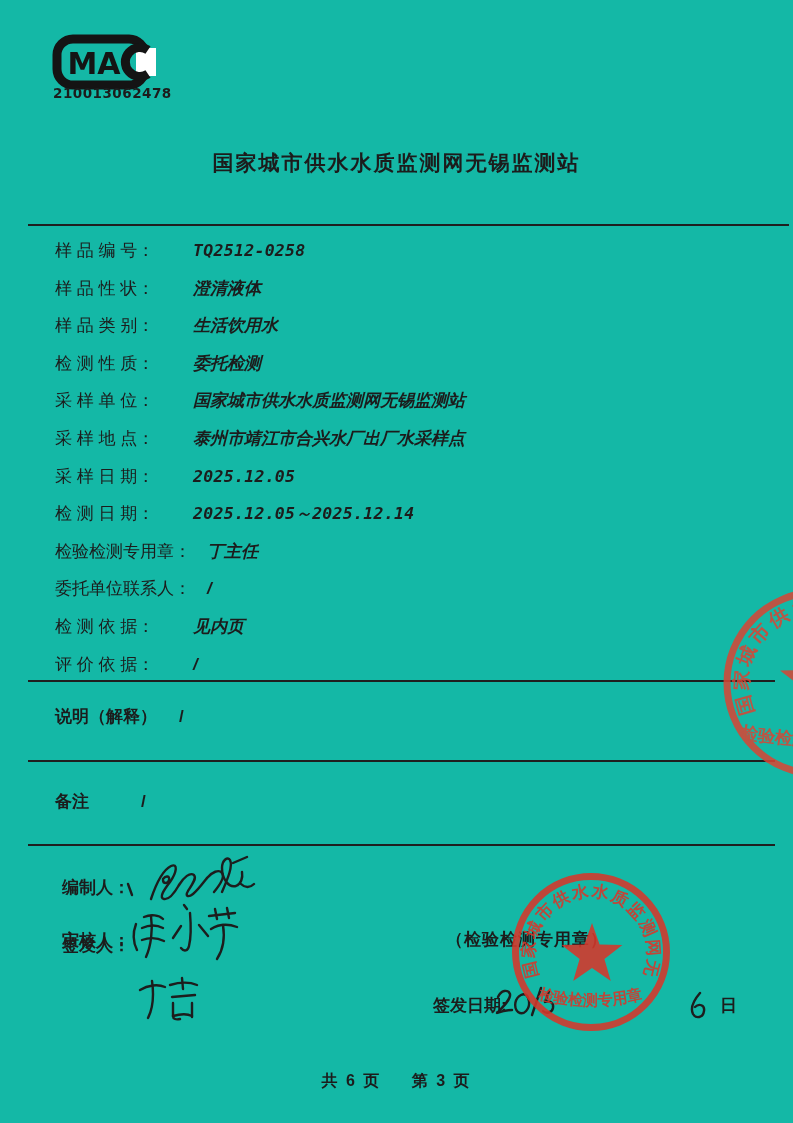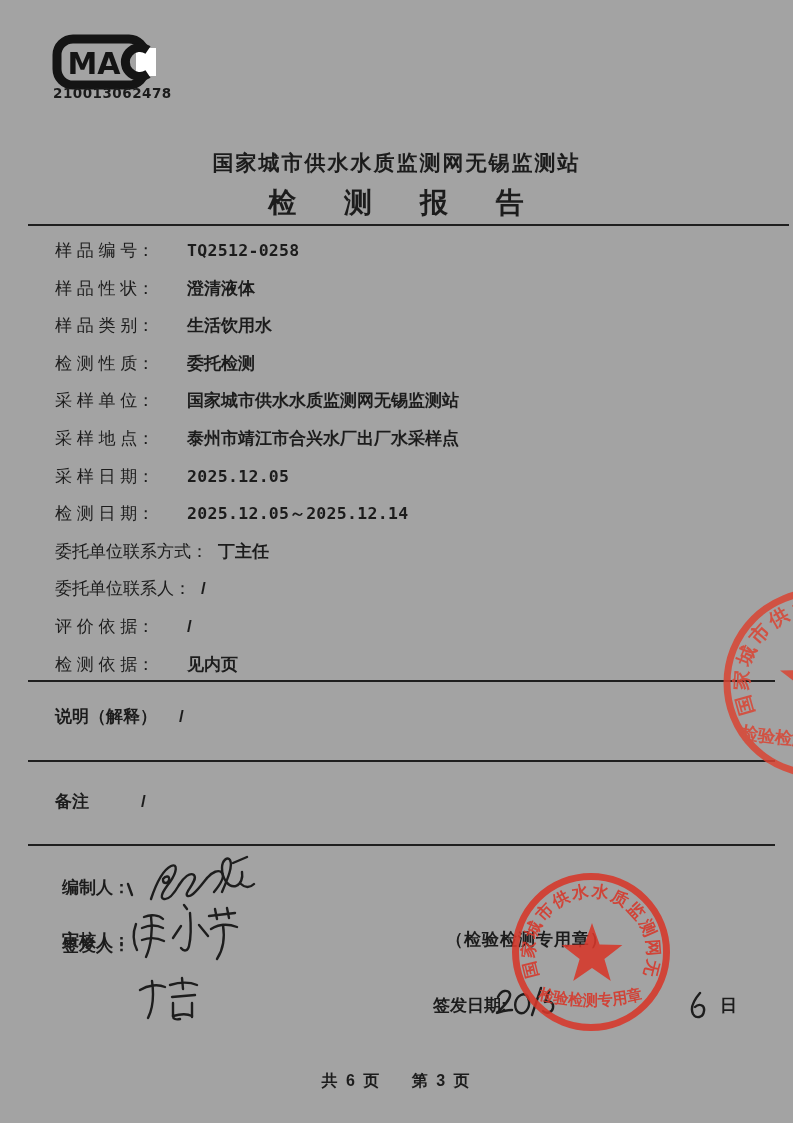--- a/index.html
+++ b/index.html
@@ -1,21 +1,21 @@
 <!DOCTYPE html>
 <html><head>
 <meta charset="utf-8">
 <style>
   html,body{margin:0;padding:0;}
   body{
     width:793px;height:1123px;background:#ffffff;overflow:hidden;
     font-family:"Liberation Sans","DejaVu Sans",sans-serif;
     color:#1c1c1c;position:relative;
   }
-  .page{position:absolute;inset:0;width:793px;height:1123px;background:#a3a3a3;}
+  .page{position:absolute;inset:0;width:793px;height:1123px;background:#14b8a6;}
   .abs{position:absolute;}
 
   
   .report-no{top:47px;left:572px;font-size:17px;font-weight:600;letter-spacing:.5px;white-space:nowrap;}
   .report-no .num{font-family:"DejaVu Sans Mono","Liberation Mono",monospace;font-weight:700;}
   .cma-num{top:85px;left:53px;font-size:13.5px;font-weight:800;letter-spacing:.5px;
     font-family:"DejaVu Sans","Liberation Sans",sans-serif;}
 
   
   .title-org{top:149px;left:0;width:793px;text-align:center;font-size:21px;font-weight:700;letter-spacing:2px;}
@@ -24,21 +24,21 @@
   .hline{position:absolute;background:#1f1f1f;height:2px;}
   .hl-title{top:224px;left:28px;width:761px;}
   .hl-2{top:680px;left:28px;width:747px;height:1.6px;}
   .hl-3{top:760px;left:28px;width:747px;height:1.6px;}
   .hl-4{top:844px;left:28px;width:747px;height:1.8px;}
 
   
   .fields{top:239px;left:55px;width:700px;}
   .frow{height:37.6px;line-height:24px;font-size:17px;white-space:nowrap;}
   .frow .lbl{display:inline-block;min-width:122px;font-weight:400;}
-  .frow .val{margin-left:10px;font-weight:600;}
+  .frow .val{margin-left:16px;font-weight:600;font-style:italic;}
   .frow .val.mono{font-family:"DejaVu Sans Mono","Liberation Mono",monospace;font-weight:700;font-size:16.5px;letter-spacing:.3px;}
 
   .explain-row{top:705px;left:55px;font-size:17px;font-weight:700;white-space:nowrap;}
   .explain-row .val{margin-left:22px;font-weight:600;}
   .remark-row{top:790px;left:55px;font-size:17px;font-weight:700;white-space:nowrap;}
   .remark-row .val{margin-left:52px;font-weight:600;}
 
   
   .sig-label{font-size:17px;font-weight:700;left:62px;white-space:nowrap;}
   .sig-prepared{top:876px;text-align:center;}
@@ -63,36 +63,35 @@
   <svg class="abs" style="top:34px;left:52px;" width="104" height="56" viewBox="0 0 104 56">
     <rect x="5" y="5" width="88" height="46" rx="16" ry="16" fill="none" stroke="#141414" stroke-width="9"></rect>
     <rect x="84" y="14" width="20" height="28" fill="#ffffff"></rect>
     <path d="M 96 16 A 14.5 14.5 0 1 0 96 40" fill="none" stroke="#141414" stroke-width="9"></path>
     <text x="42" y="40" text-anchor="middle" font-size="30" font-weight="bold" font-family="DejaVu Sans, Liberation Sans, sans-serif" fill="#141414">MA</text>
   </svg>
   <div class="abs cma-num">210013062478</div>
 
 
   <div class="abs title-org">国家城市供水水质监测网无锡监测站</div>
-  <div class="abs title-report">检 测 报 告</div>
   <div class="hline hl-title"></div>
 
   <div class="abs fields">
     <div class="frow"><span class="lbl">样 品 编 号：</span><span class="val mono">TQ2512-0258</span></div>
     <div class="frow"><span class="lbl">样 品 性 状：</span><span class="val">澄清液体</span></div>
     <div class="frow"><span class="lbl">样 品 类 别：</span><span class="val">生活饮用水</span></div>
     <div class="frow"><span class="lbl">检 测 性 质：</span><span class="val">委托检测</span></div>
     <div class="frow"><span class="lbl">采 样 单 位：</span><span class="val">国家城市供水水质监测网无锡监测站</span></div>
     <div class="frow"><span class="lbl">采 样 地 点：</span><span class="val">泰州市靖江市合兴水厂出厂水采样点</span></div>
     <div class="frow"><span class="lbl">采 样 日 期：</span><span class="val mono">2025.12.05</span></div>
     <div class="frow"><span class="lbl">检 测 日 期：</span><span class="val mono">2025.12.05～2025.12.14</span></div>
-    <div class="frow"><span class="lbl">委托单位联系方式：</span><span class="val">丁主任</span></div>
+    <div class="frow"><span class="lbl">检验检测专用章：</span><span class="val">丁主任</span></div>
     <div class="frow"><span class="lbl">委托单位联系人：</span><span class="val">/</span></div>
+    <div class="frow"><span class="lbl">检 测 依 据：</span><span class="val">见内页</span></div>
     <div class="frow"><span class="lbl">评 价 依 据：</span><span class="val">/</span></div>
-    <div class="frow"><span class="lbl">检 测 依 据：</span><span class="val">见内页</span></div>
   </div>
 
   <div class="hline hl-2"></div>
   <div class="abs explain-row">
     <span>说明（解释）</span><span class="val">/</span>
   </div>
   <div class="hline hl-3"></div>
   <div class="abs remark-row">
     <span>备注</span><span class="val">/</span>
   </div>

